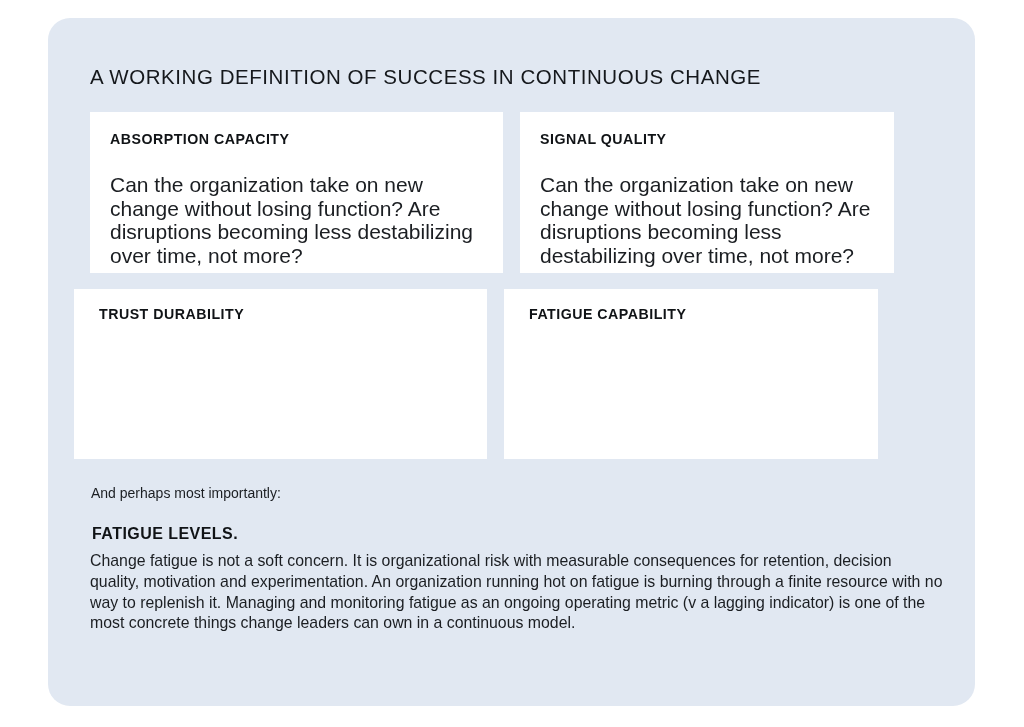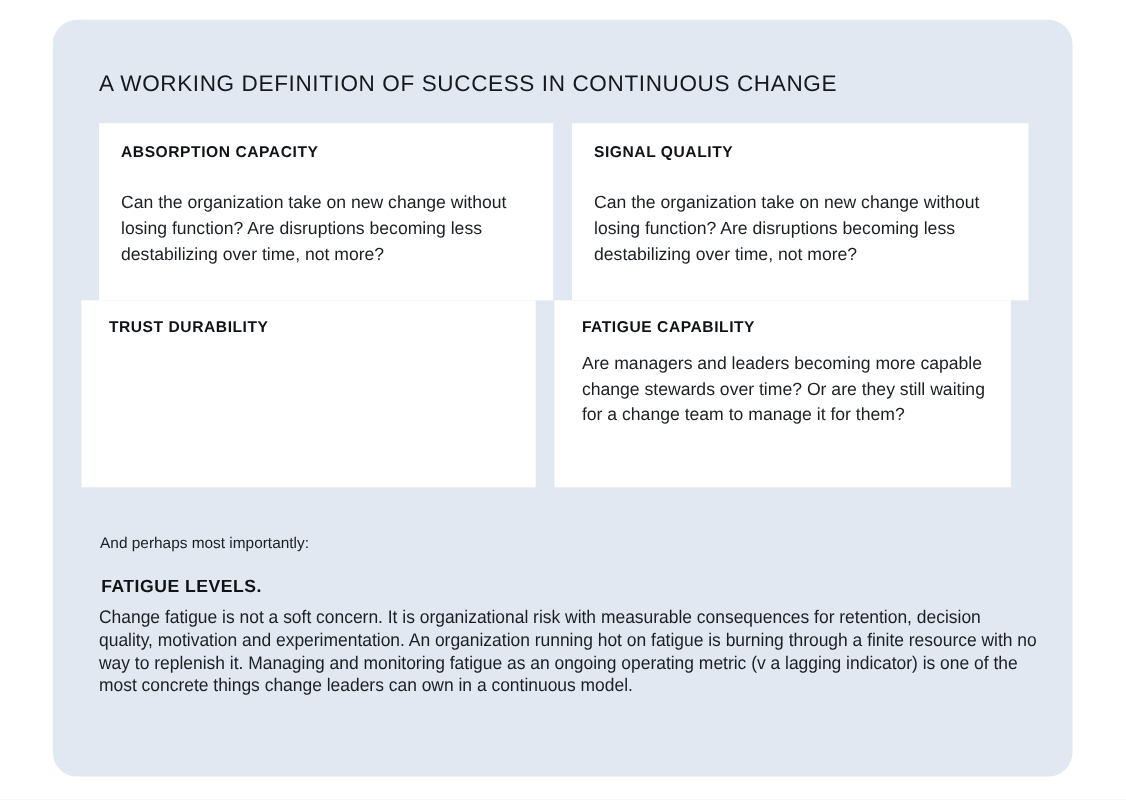--- a/index.html
+++ b/index.html
@@ -49,42 +49,42 @@
     position: absolute;
     left: 26px;
     top: 94px;
     width: 870px;
   }
   .card-row {
     display: flex;
     align-items: stretch;
   }
   .card-row.row-1 { height: 161px; padding-left: 16px; }
-  .card-row.row-2 { height: 170px; }
+  .card-row.row-2 { height: 170px; margin-top: 16px; }
 
   .card {
     background: #ffffff;
     box-sizing: border-box;
     position: relative;
   }
   .card.col-left  { width: 413px; }
-  .card.col-right { width: 415px; margin-left: 17px; }
+  .card.col-right { width: 374px; margin-left: 17px; }
 
   .card.row-1-card { padding: 19px 22px 0 20px; }
   .card.row-2-card { padding: 17px 22px 0 25px; }
 
   .card-title {
     font-size: 14.2px;
     font-weight: 700;
     letter-spacing: 0.5px;
     color: #101316;
     margin: 0;
   }
   .card-body {
-    font-size: 16px;
+    font-size: 21px;
     line-height: 23.5px;
     color: #1b1e22;
     margin: 0;
   }
   .row-1-card .card-body { margin-top: 26px; }
   .row-2-card .card-body { margin-top: 13px; }
 
   
   .bottom {
     position: absolute;
@@ -144,21 +144,20 @@
       </div>
 
       <div class="card-row row-2">
 
         <div class="card col-left row-2-card">
           <div class="card-title">TRUST DURABILITY</div>
         </div>
 
         <div class="card col-right row-2-card">
           <div class="card-title">FATIGUE CAPABILITY</div>
-          <div class="card-body">Are managers and leaders becoming more capable change stewards over time? Or are they still waiting for a change team to manage it for them?</div>
         </div>
 
       </div>
 
     </div>
 
     <div class="bottom">
       <p class="bottom-intro">And perhaps most importantly:</p>
       <p class="bottom-heading">FATIGUE LEVELS.</p>
       <p class="bottom-paragraph">Change fatigue is not a soft concern. It is organizational risk with measurable consequences for retention, decision quality, motivation and experimentation. An organization running hot on fatigue is burning through a finite resource with no way to replenish it. Managing and monitoring fatigue as an ongoing operating metric (v a lagging indicator) is one of the most concrete things change leaders can own in a continuous model.</p>

